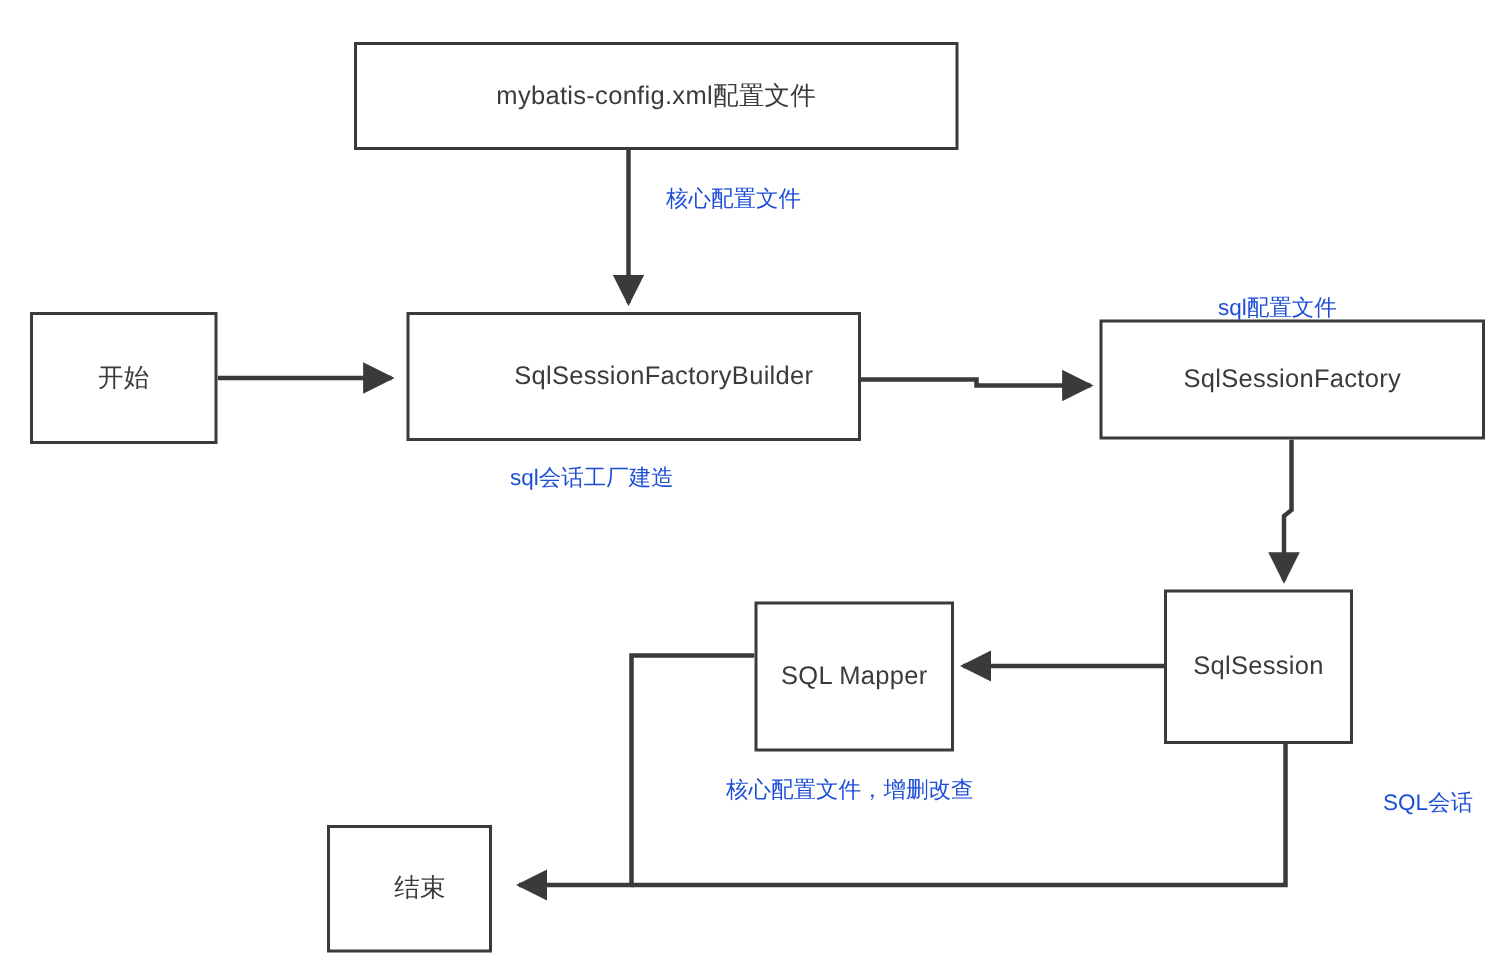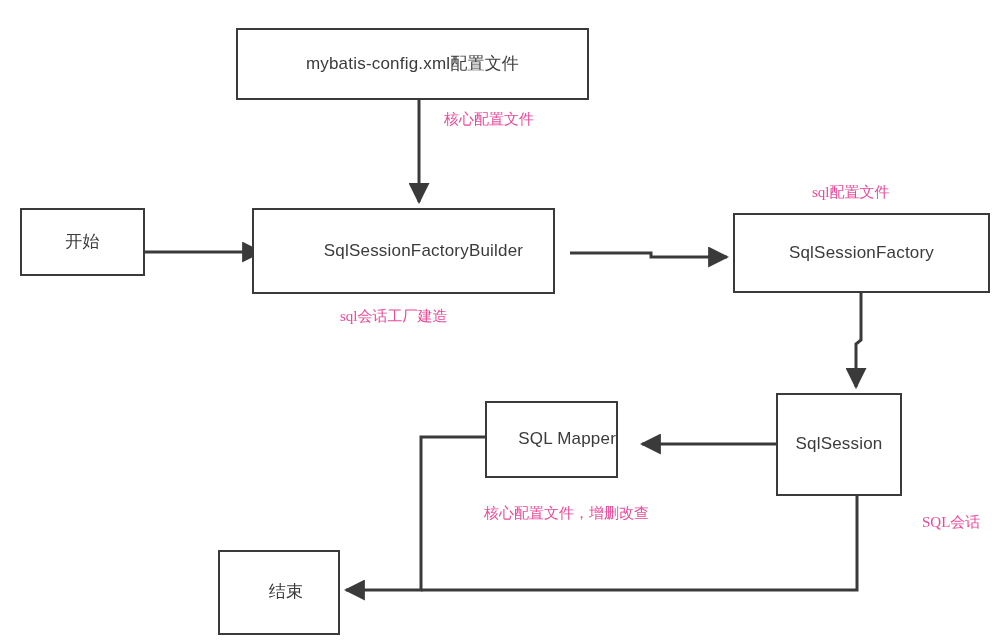--- a/index.html
+++ b/index.html
@@ -32,26 +32,27 @@
     letter-spacing: 0.2px;
     text-align: center;
     z-index: 3;
   }
   .node-label {
     display: block;
     line-height: 1.2;
   }
   .note {
     position: absolute;
-    color: #ec4899;
+    color: #1d4ed8;
     font-size: 15px;
-    font-family: Liberation Serif, serif;
+    font-family: Liberation Sans, sans-serif;
     white-space: nowrap;
     font-weight: 400;
     z-index: 4;
+    margin-top: 13px;
   }
   #edges {
     position: absolute;
     left: 0;
     top: 0;
     width: 1005px;
     height: 644px;
     z-index: 1;
   }
 </style>
@@ -75,51 +76,51 @@
 
     <path d="M 861 293 L 861 340 L 856 344 L 856 387" fill="none" stroke="#3a3a3a" stroke-width="3" marker-end="url(#arrow)"></path>
 
     <path d="M 776 444 L 642 444" fill="none" stroke="#3a3a3a" stroke-width="3" marker-end="url(#arrow)"></path>
 
     <path d="M 503 437 L 421 437 L 421 590 L 346 590" fill="none" stroke="#3a3a3a" stroke-width="3" marker-end="url(#arrow)"></path>
 
     <path d="M 857 496 L 857 590 L 421 590" fill="none" stroke="#3a3a3a" stroke-width="3"></path>
   </svg>
 
-  <div class="node" style="left:236px; top:28px; width:353px; height:72px;">
+  <div class="node" style="left:236px; top:28px; width:403px; height:72px;">
     <span class="node-label">mybatis-config.xml配置文件</span>
   </div>
 
-  <div class="node" style="left:20px; top:208px; width:125px; height:68px;">
+  <div class="node" style="left:20px; top:208px; width:125px; height:88px;">
     <span class="node-label">开始</span>
   </div>
 
-  <div class="node" style="left:252px; top:208px; width:303px; height:86px;padding-left:40px;">
+  <div class="node" style="left:271px; top:208px; width:303px; height:86px;padding-left:40px;">
     <span class="node-label">SqlSessionFactoryBuilder</span>
   </div>
 
   <div class="node" style="left:733px; top:213px; width:257px; height:80px;text-align:center;">
     <span class="node-label">SqlSessionFactory</span>
   </div>
 
   <div class="node" style="left:776px; top:393px; width:126px; height:103px;">
     <span class="node-label">SqlSession</span>
   </div>
 
-  <div class="node" style="left:485px; top:401px; width:133px; height:77px;justify-content:flex-end;">
+  <div class="node" style="left:503px; top:401px; width:133px; height:100px;">
     <span class="node-label">SQL Mapper</span>
   </div>
 
-  <div class="node" style="left:218px; top:550px; width:122px; height:85px;padding-left:14px;">
+  <div class="node" style="left:218px; top:550px; width:110px; height:85px;padding-left:14px;">
     <span class="node-label">结束</span>
   </div>
 
   <div class="note" style="left:444px; top:110px;">核心配置文件</div>
 
   <div class="note" style="left:812px; top:183px;">sql配置文件</div>
 
-  <div class="note" style="left:340px; top:307px;">sql会话工厂建造</div>
+  <div class="note" style="left:340px; top:296px;">sql会话工厂建造</div>
 
   <div class="note" style="left:484px; top:504px;">核心配置文件，增删改查</div>
 
   <div class="note" style="left:922px; top:513px;">SQL会话</div>
 
 </div>
 
 </body></html>

